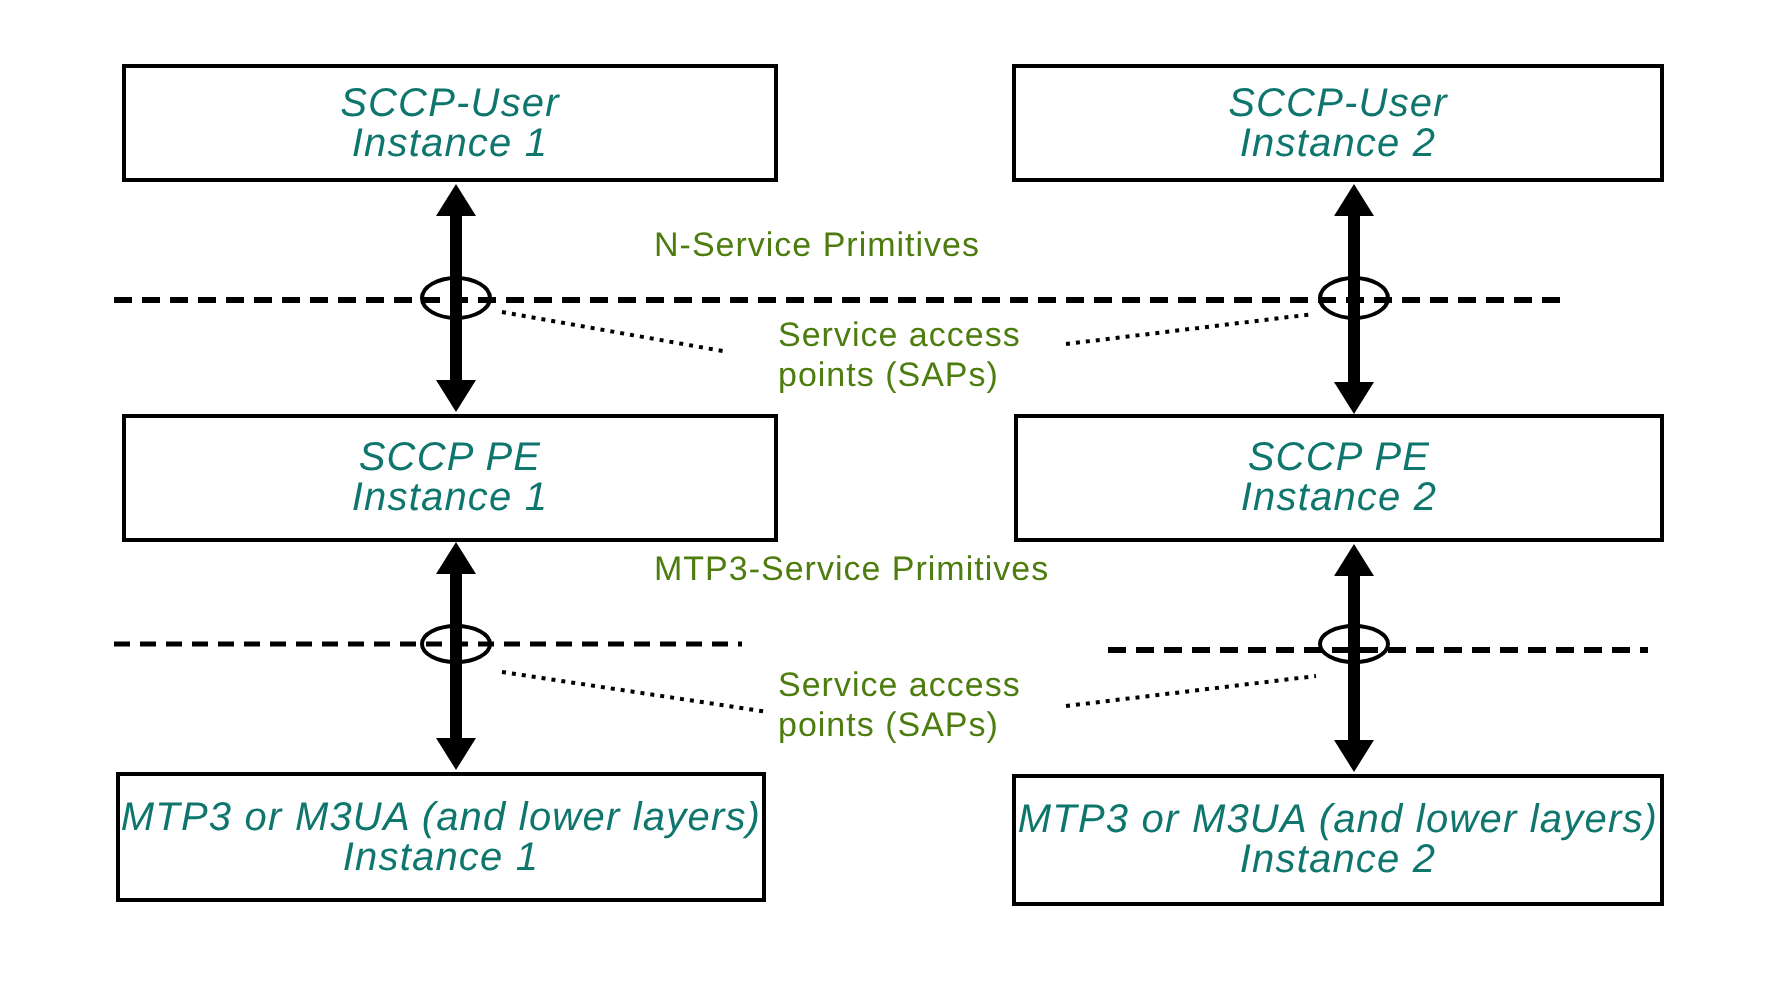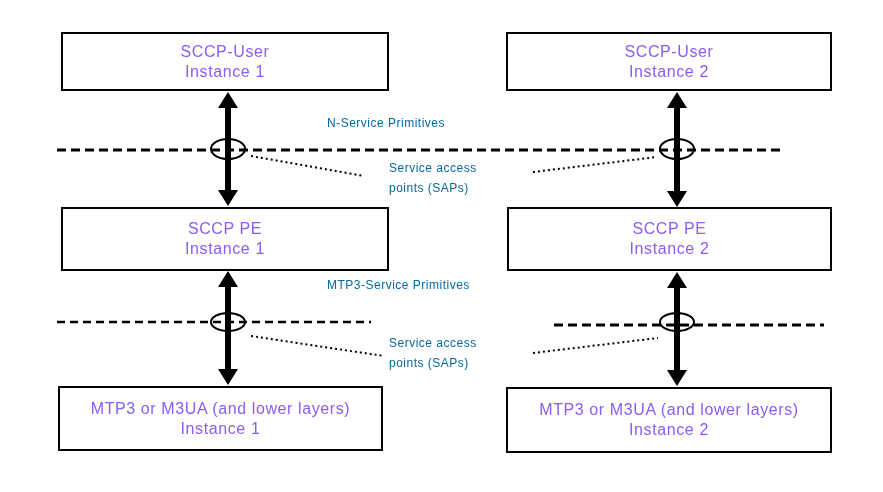--- a/index.html
+++ b/index.html
@@ -26,31 +26,32 @@
   .node-box {
     position: absolute;
     box-sizing: border-box;
     border: 2px solid #000000;
     background: #ffffff;
     display: flex;
     flex-direction: column;
     align-items: center;
     justify-content: center;
     text-align: center;
-    font-size: 16px;
+    font-size: 20px;
     line-height: 20px;
     letter-spacing: 0.6px;
-    color: #8b5cf6;
+    color: #0f766e;
+    font-style: italic;
   }
   .float-label {
     position: absolute;
-    font-size: 12px;
+    font-size: 17px;
     line-height: 20px;
     letter-spacing: 0.5px;
-    color: #0369a1;
+    color: #4d7c0f;
     white-space: nowrap;
   }
   .dash-line {
     stroke: #000000;
     fill: none;
   }
   .sap-ellipse {
     stroke: #000000;
     stroke-width: 2;
     fill: none;

